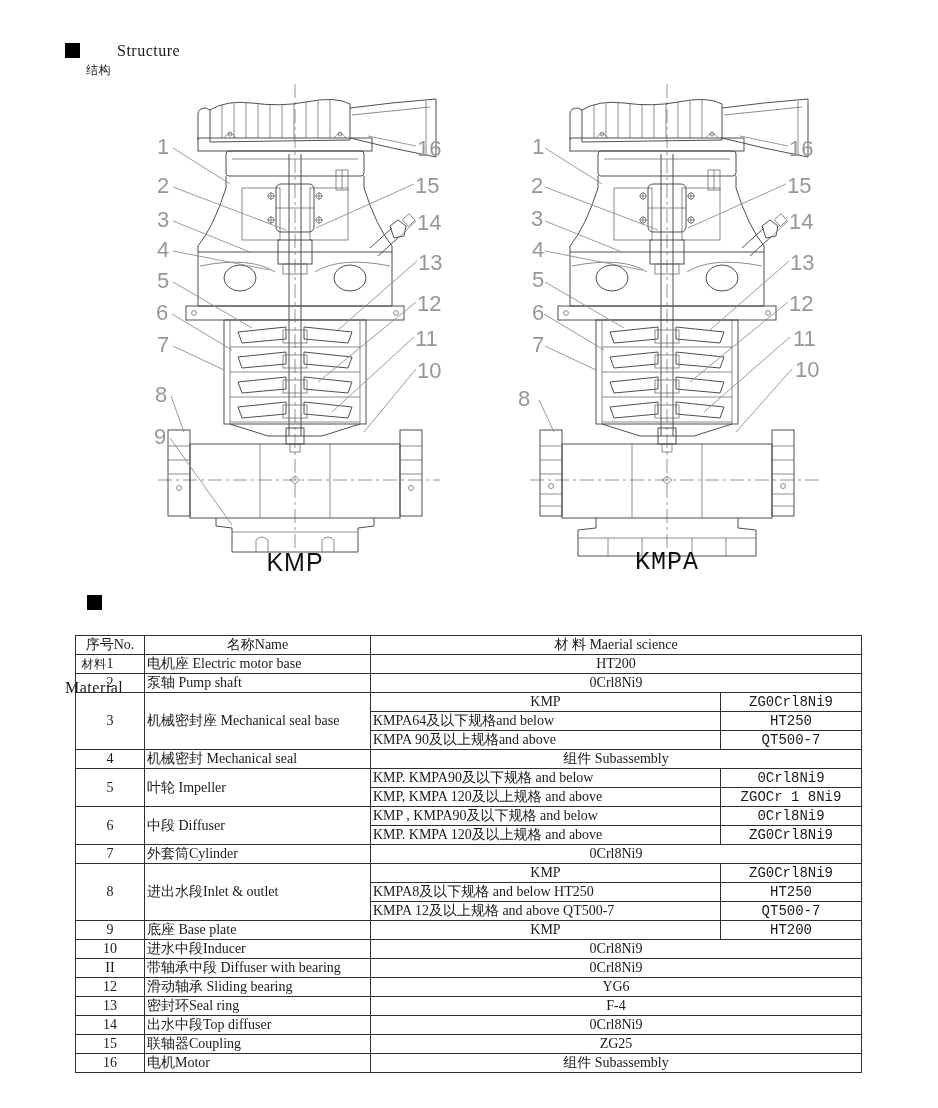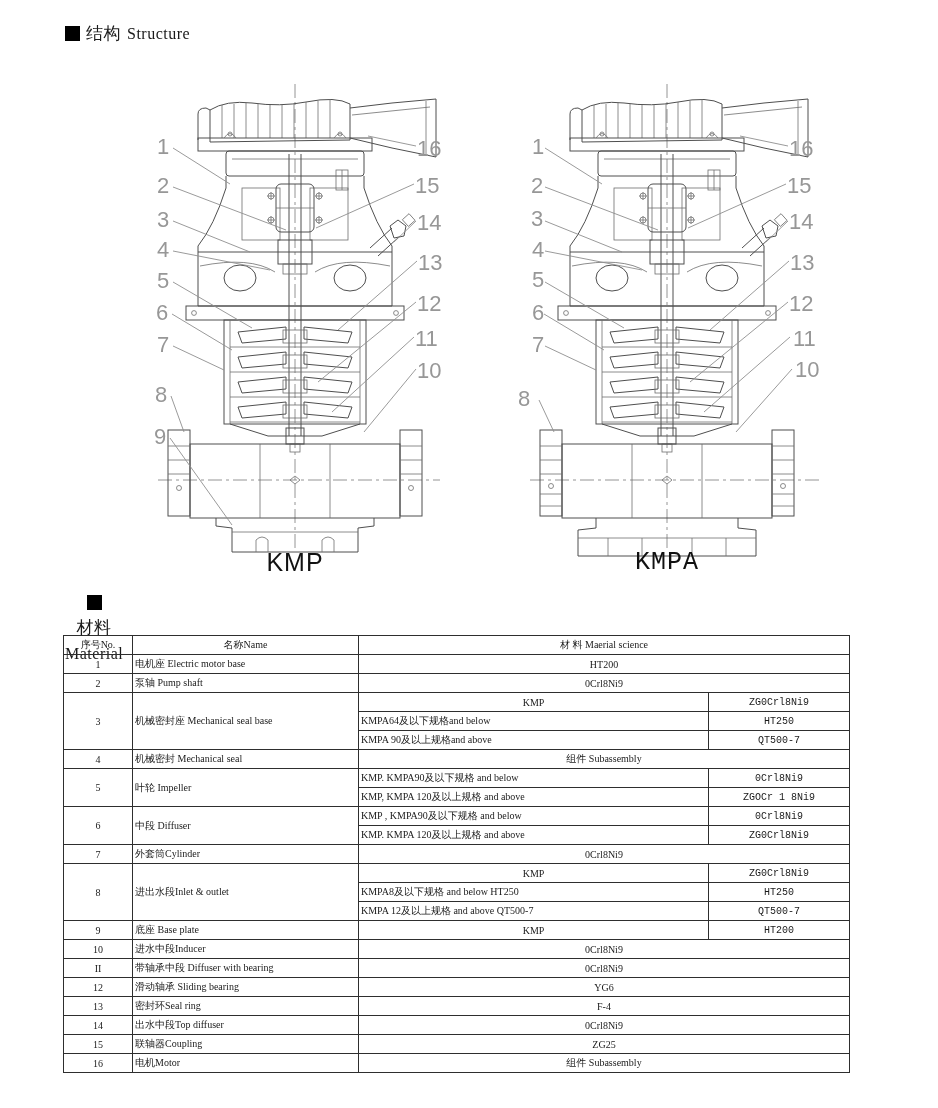--- a/index.html
+++ b/index.html
@@ -3,43 +3,43 @@
 <meta charset="utf-8">
 <style>
   html,body{margin:0;padding:0;background:#ffffff;}
   body{
     width:938px;height:1108px;position:relative;overflow:hidden;
     font-family:"Liberation Serif","DejaVu Serif",serif;color:#1a1a1a;
   }
   .sec-header{position:absolute;left:65px;display:flex;align-items:center;gap:6px;
     font-size:17px;letter-spacing:0.5px;}
   .sec-header .sq{width:15px;height:15px;background:#000;display:inline-block;}
-  .sec-header .zh{font-size:17px;}
+  .sec-header .zh{font-size:12px;margin-top:40px;}
   .sec-header .en{font-size:16px;margin-left:0;}
   #hdr-structure{top:22px;}
   #hdr-material{top:595px;flex-direction:column;}
 
   .diagram{position:absolute;top:80px;}
   #diagram-kmp{left:140px;}
   #diagram-kmpa{left:512px;}
   .pump-caption{position:absolute;top:548px;width:310px;text-align:center;
     font-family:"Liberation Sans","DejaVu Sans",sans-serif;
     font-size:25px;font-weight:500;letter-spacing:1px;color:#111;}
   #caption-kmp{left:140px;}
   #caption-kmpa{left:512px;font-family:Liberation Mono, monospace;}
 
   svg .ln{stroke:#4f4f4f;stroke-width:1;fill:none;}
   svg .ln2{stroke:#6e6e6e;stroke-width:0.8;fill:none;}
   svg .cl{stroke:#8f8f8f;stroke-width:0.9;fill:none;}
   svg .axis{stroke:#7a7a7a;stroke-width:0.8;fill:none;stroke-dasharray:14 4 3 4;}
   svg text.num{font-family:"Liberation Sans","DejaVu Sans",sans-serif;
     font-size:22px;fill:#979797;}
 
-  table.mat{position:absolute;left:63px;top:635px;border-collapse:collapse;
-    table-layout:fixed;width:786px;font-size:10px;}
+  table.mat{position:absolute;left:75px;top:635px;border-collapse:collapse;
+    table-layout:fixed;width:786px;font-size:14px;}
   table.mat td,table.mat th{border:1px solid #2e2e2e;padding:0 2px;height:18px;
     font-weight:normal;overflow:hidden;white-space:nowrap;}
   col.c-no{width:69px;} col.c-name{width:226px;} col.c-desc{width:350px;} col.c-val{width:141px;}
   td.no,th{text-align:center;}
   td.name{text-align:left;padding-left:28px;font-family:Liberation Serif, serif;}
   td.desc{text-align:left;padding-left:5px;}
   td.desc.ctr{text-align:center;padding-left:2px;}
   td.val{text-align:center;font-family:Liberation Mono, monospace;}
   td.span2{text-align:center;}
 </style>

